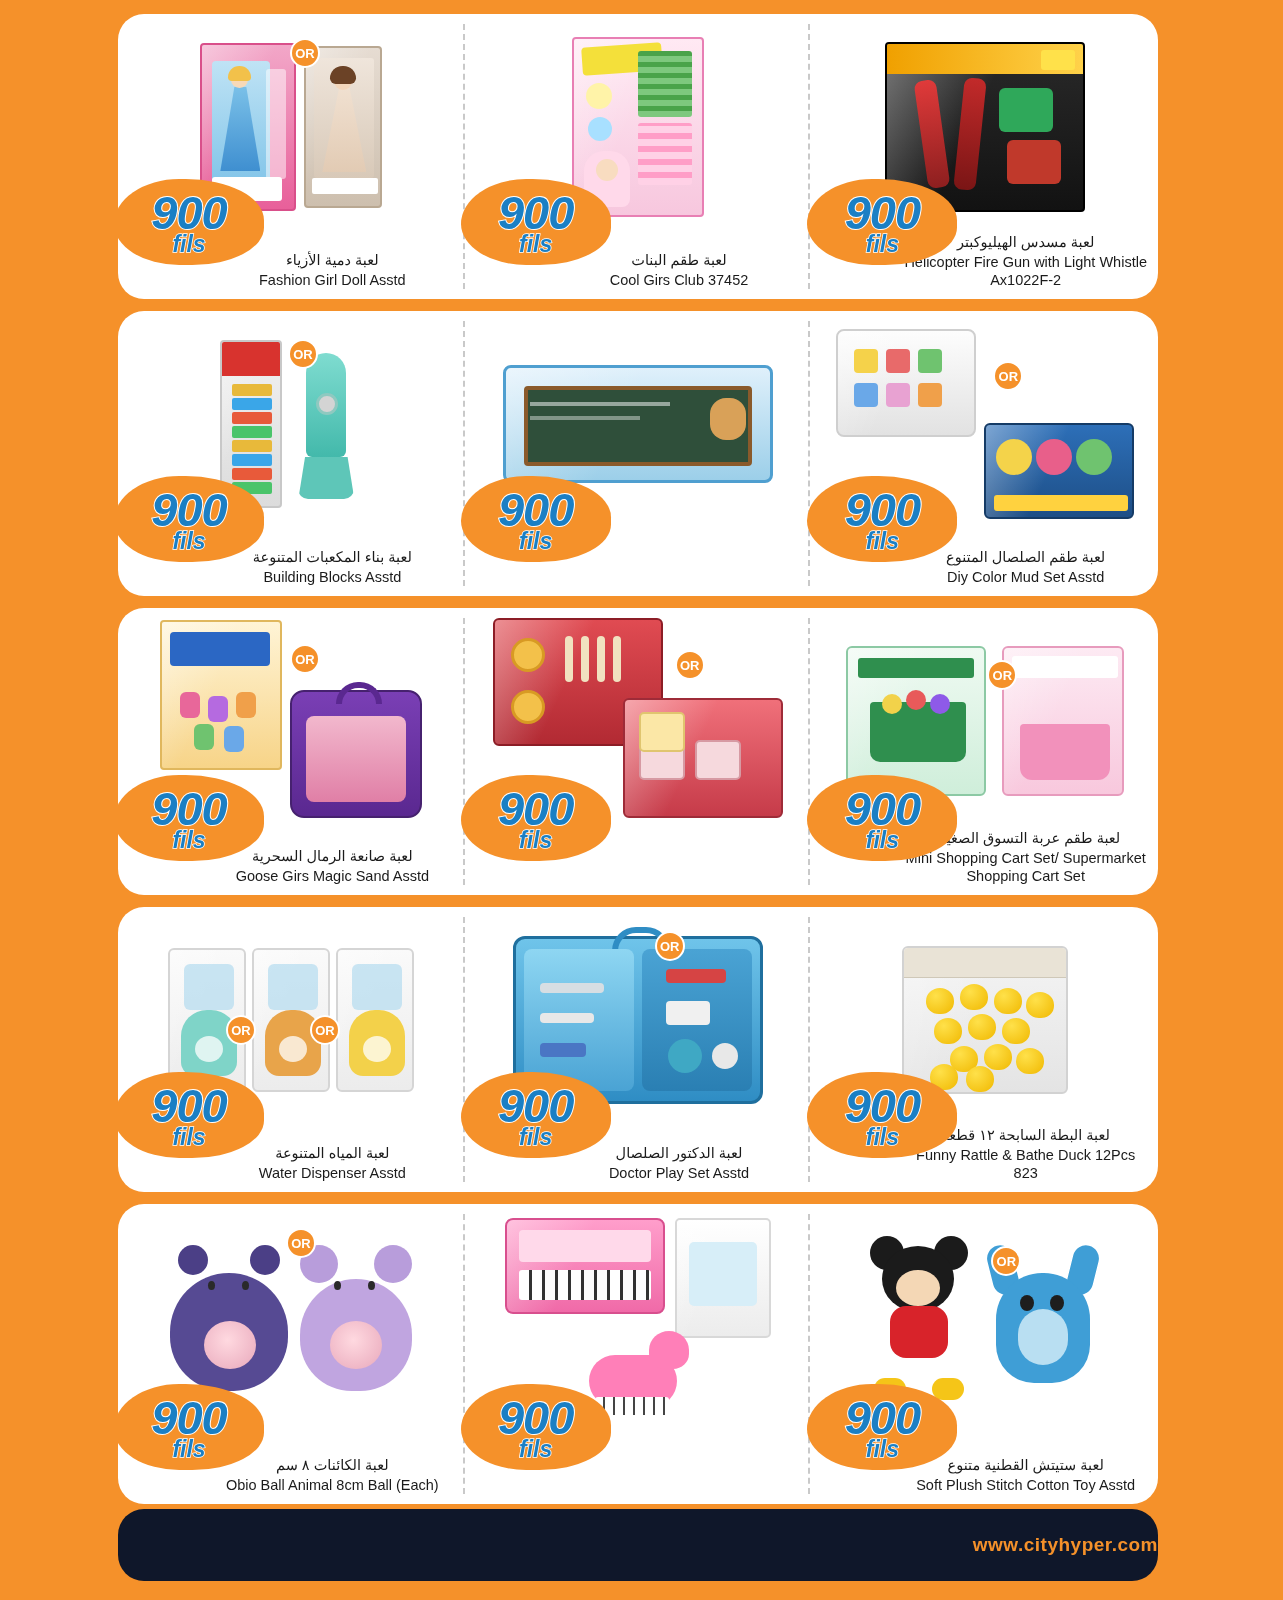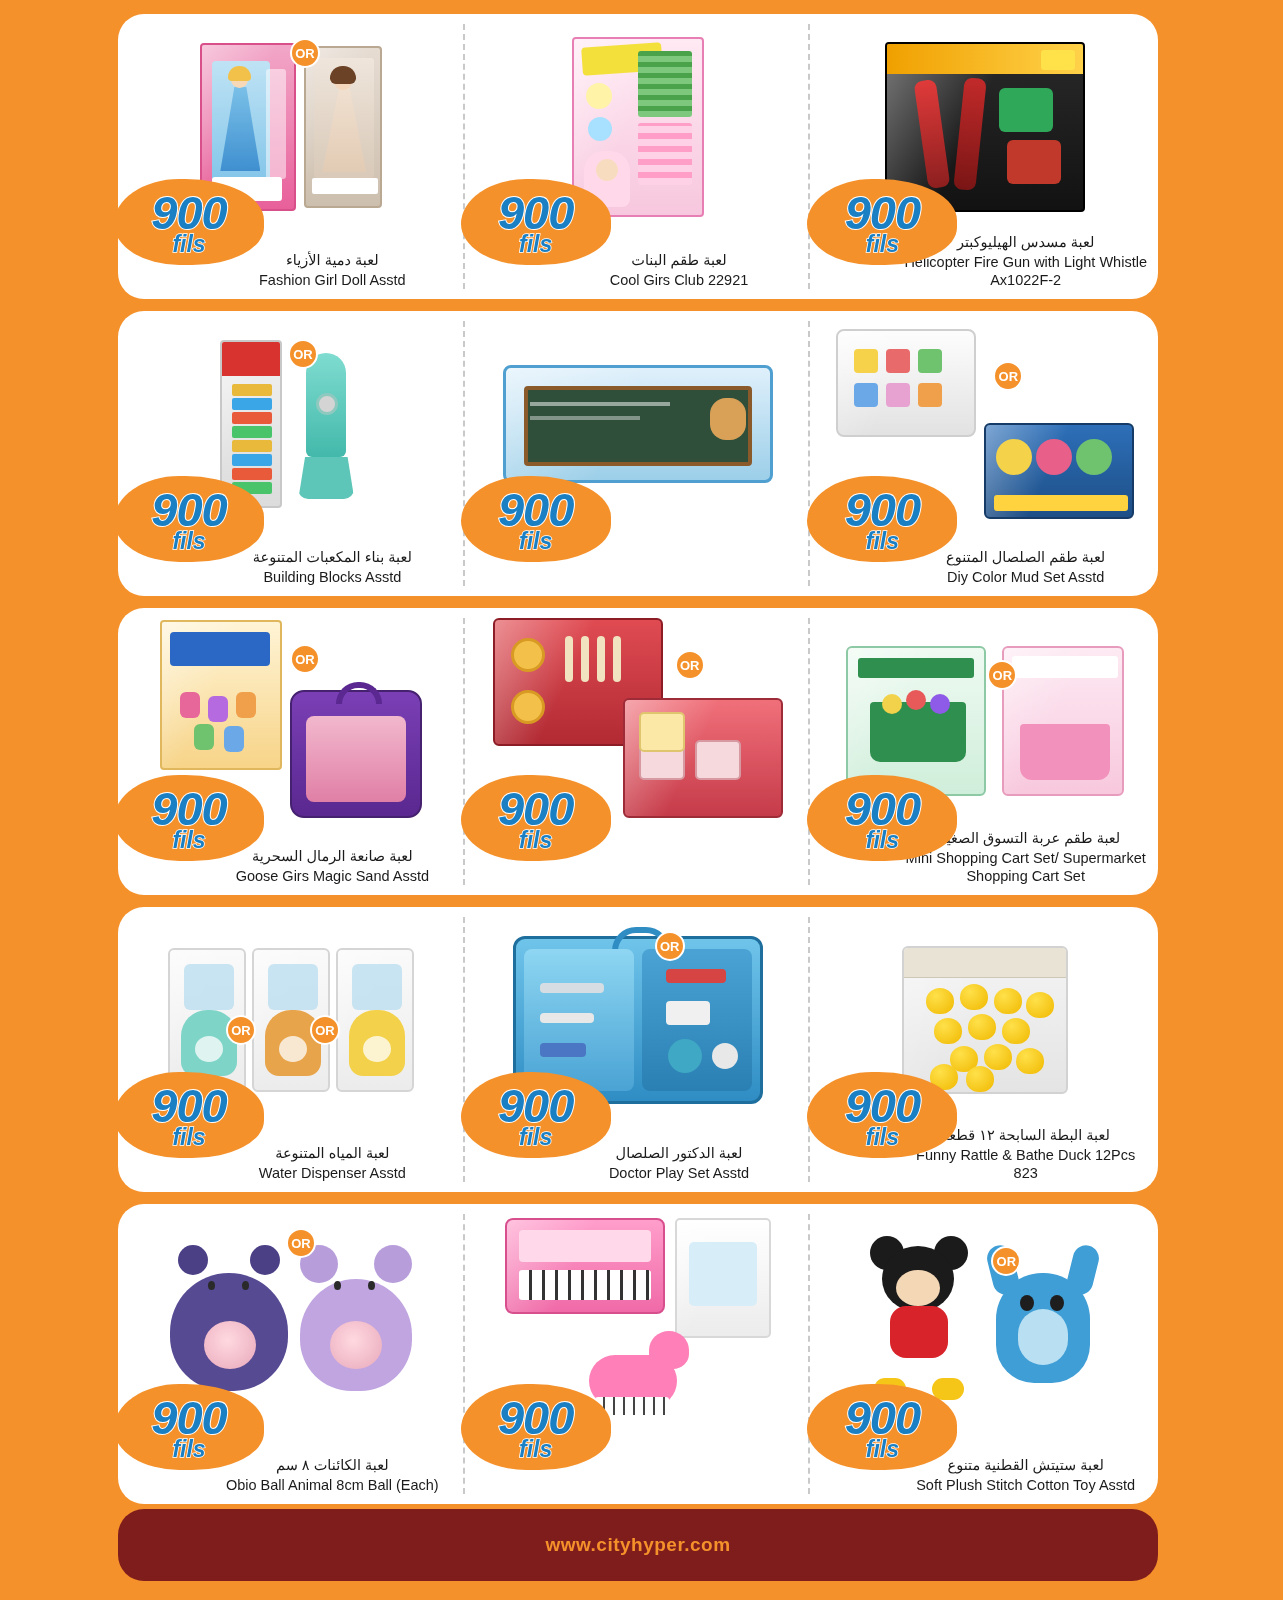--- a/index.html
+++ b/index.html
@@ -141,25 +141,25 @@
     border: 2px solid #fff;
   }
 
   
   .footer {
     position: absolute;
     left: 118px;
     top: 1509px;
     width: 1040px;
     height: 72px;
-    background: #7f1d1d;
+    background: #0f172a;
     border-radius: 26px;
     display: flex;
     align-items: center;
-    justify-content: center;
+    justify-content: flex-end;
   }
   .footer .url {
     color: #f5912a;
     font-size: 19px;
     font-weight: bold;
     letter-spacing: 0.5px;
   }
 
   
   .art { position: relative; flex: 0 0 auto; }
@@ -356,21 +356,21 @@
               <div class="girl"></div>
           </div>
         </div>
         <div class="price">
           <div class="blob"></div>
           <div class="amount">900</div>
           <div class="unit">fils</div>
         </div>
         <div class="txt">
           <div class="ar">لعبة طقم البنات</div>
-          <div class="en">Cool Girs Club 22921</div>
+          <div class="en">Cool Girs Club 37452</div>
         </div>
       </div>
 
       <div class="cell">
         <div class="imgwrap">
           <div class="art hfg box">
             <div class="top"></div>
               <div class="badge"></div>
               <div class="gun1"></div>
               <div class="gun2"></div>

